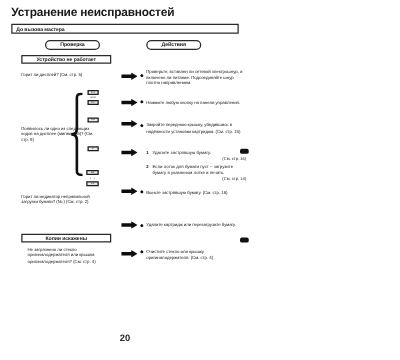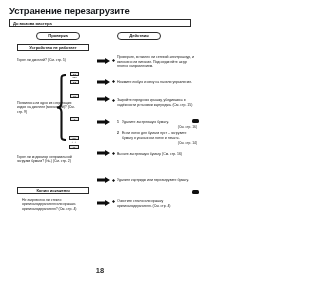--- a/index.html
+++ b/index.html
@@ -218,21 +218,21 @@
     font-size: 7.5px;
     font-weight: bold;
     color: #2a2a2a;
   }
 </style>
 </head>
 <body>
 
 <div id="page">
 
-  <div class="page-title">Устранение перезагрузите</div>
+  <div class="page-title">Устранение неисправностей</div>
 
   <div class="subtitle-bar">
     <span>До вызова мастера</span>
   </div>
 
   <div class="col-pill check">Проверка</div>
   <div class="col-pill action">Действия</div>
 
   <div class="sect-box s1">Устройство не работает</div>
 
@@ -340,15 +340,15 @@
 
   <div class="sect-box s2">Копии искажены</div>
 
   <div class="check-text ct4">Не загрязнено ли стекло оригиналодержателя или крышка оригиналодержателя? (См. стр. 4)</div>
 
   <div class="action-text at6">Очистите стекло или крышку оригиналодержателя. (См. стр. 4)</div>
 
   <div class="thumb-tab tt1"></div>
   <div class="thumb-tab tt2"></div>
 
-  <div class="page-number">18</div>
+  <div class="page-number">20</div>
 
 </div>
 
 </body></html>

